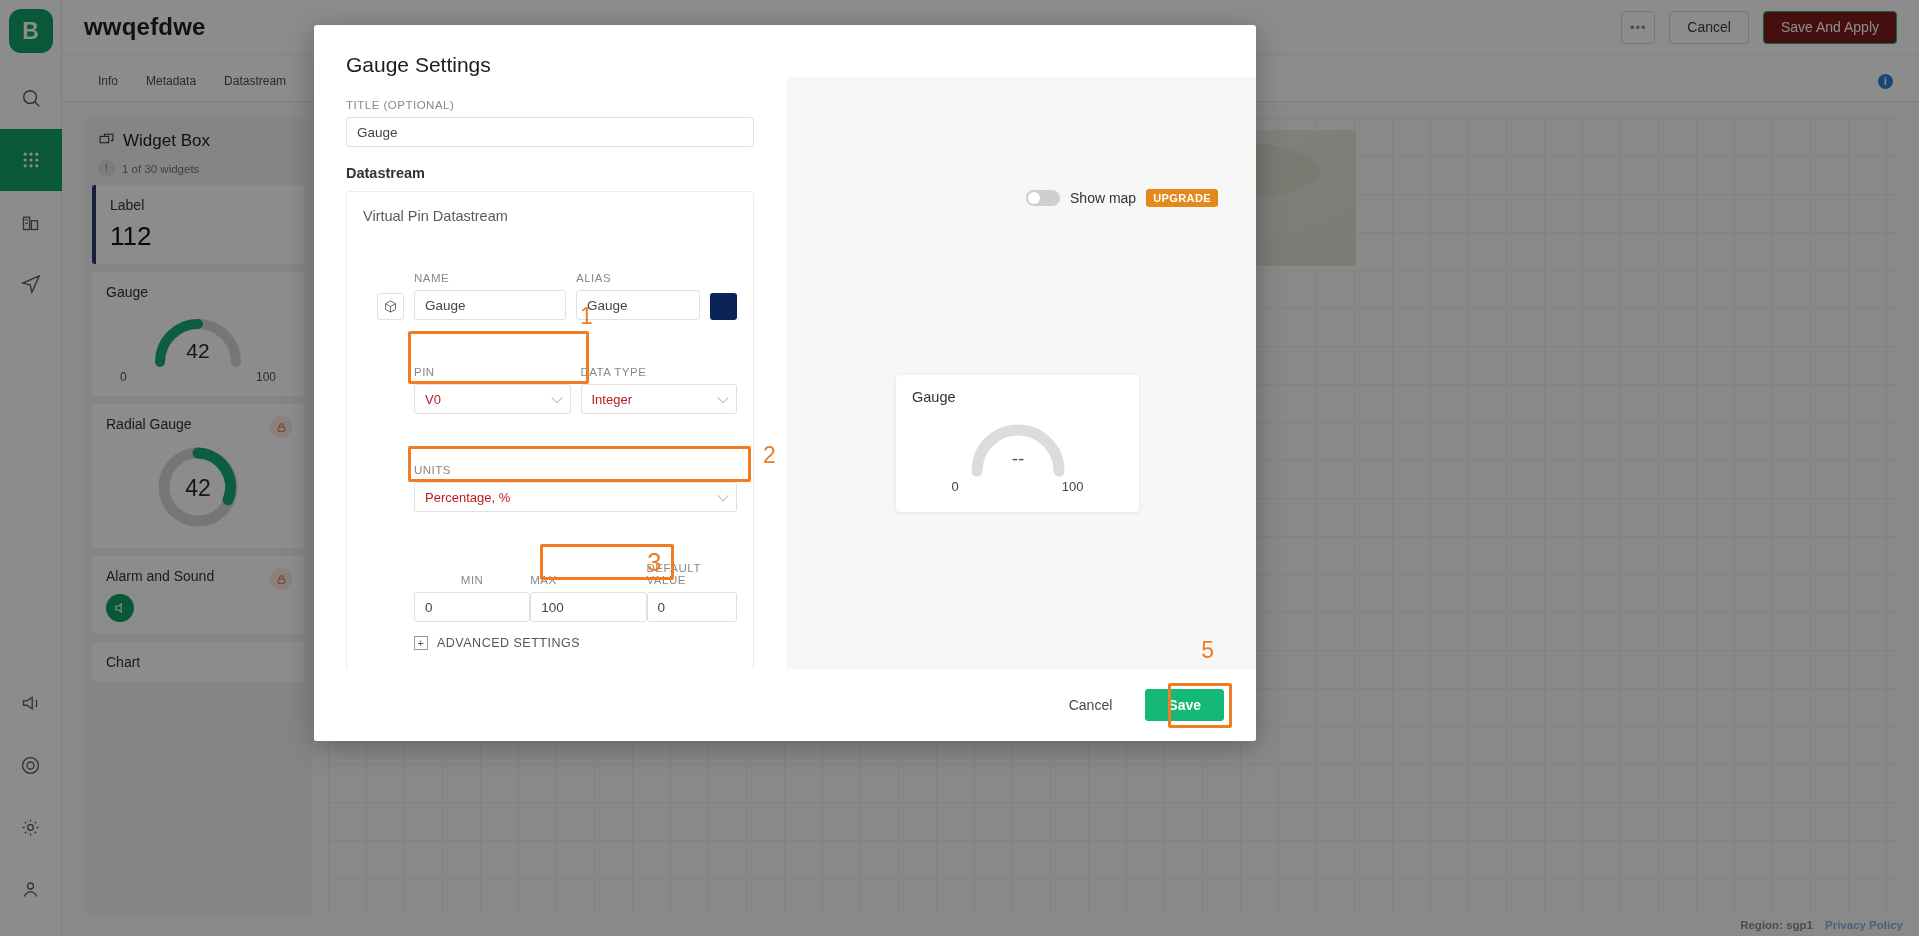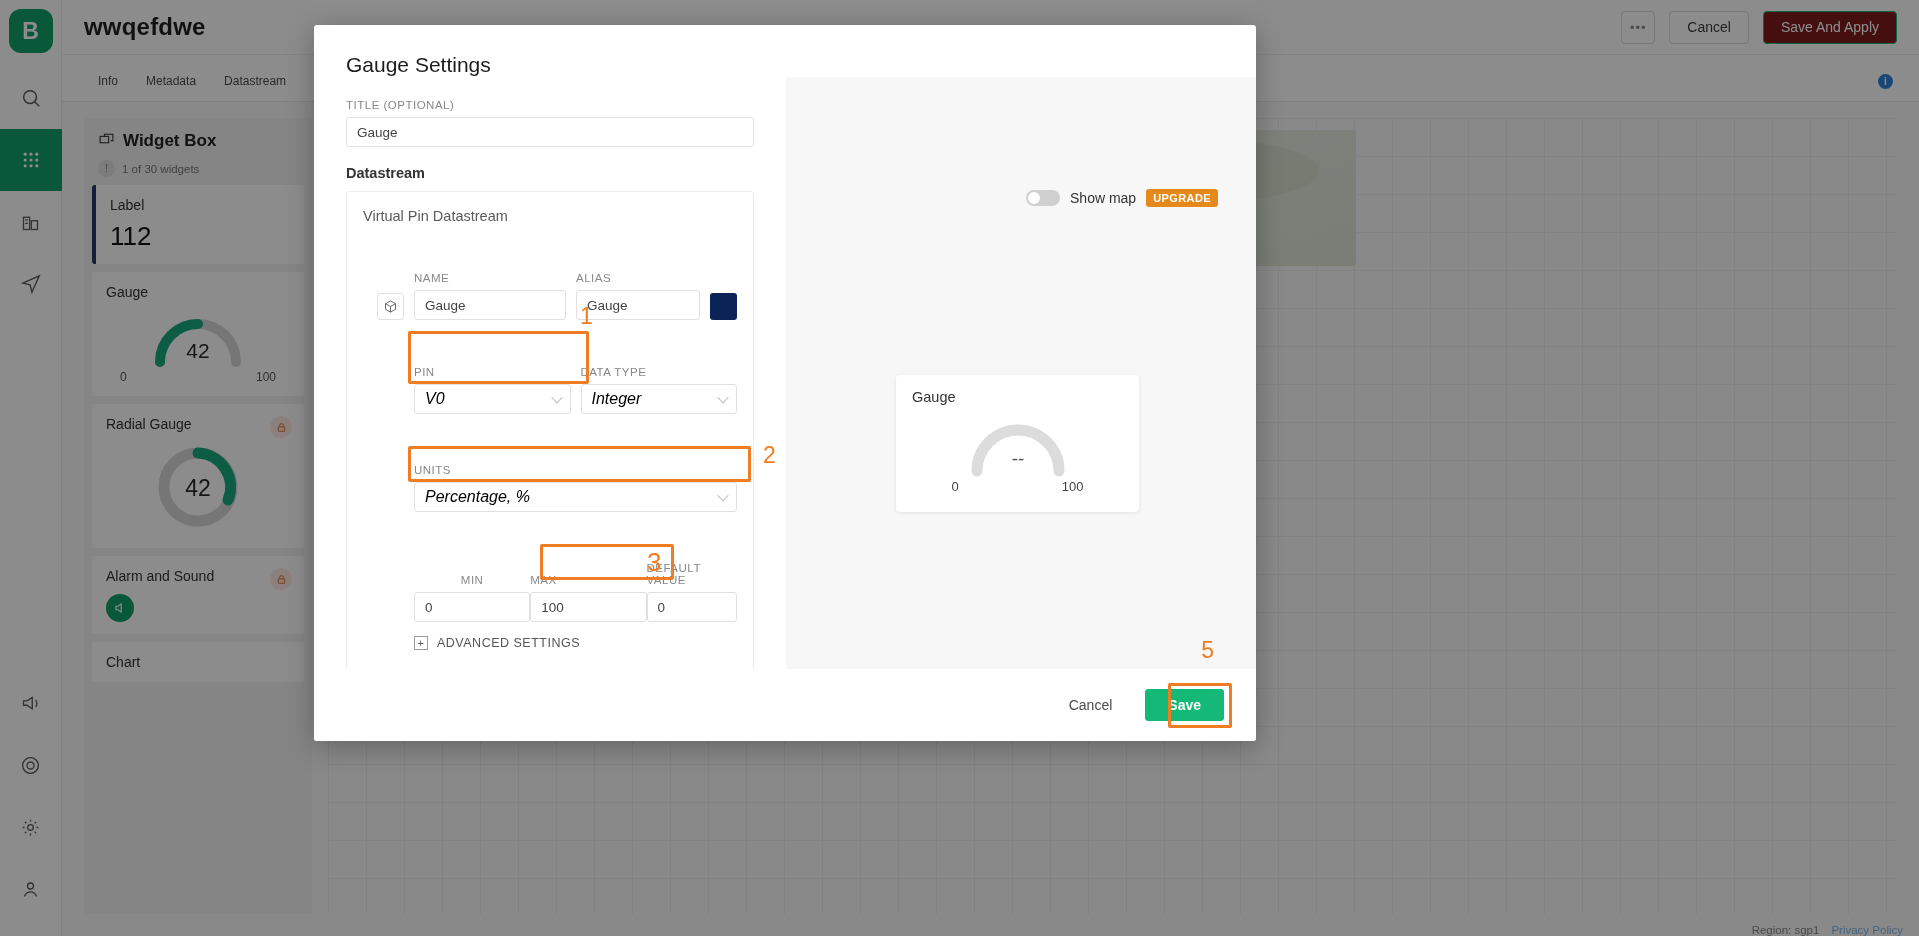--- a/index.html
+++ b/index.html
@@ -62,21 +62,21 @@
   }
 
   .content { flex: 1 1 auto; display: flex; padding: 16px 22px 0 22px; gap: 16px; min-height: 0; }
 
   
   .widgetbox {
     width: 228px; flex: 0 0 228px; background: #f2f2f2; border-radius: 4px;
     display: flex; flex-direction: column; overflow: hidden;
   }
   .wb-head { padding: 12px 14px 8px 14px; }
-  .wb-title { font-size: 17px; color: #222; display: flex; align-items: center; gap: 8px; font-weight: bold; }
+  .wb-title { font-size: 17px; color: #222; display: flex; align-items: center; gap: 8px; }
   .wb-sub { font-size: 11.5px; color: #777; margin-top: 8px; display: flex; align-items: center; gap: 7px; }
   .wb-badge {
     width: 17px; height: 17px; border-radius: 50%; background: #e2e2e2; color: #7a7a7a;
     font-size: 10px; display: flex; align-items: center; justify-content: center;
   }
   .wb-list { flex: 1 1 auto; overflow: hidden; padding: 0 8px; }
   .wb-card {
     background: #fff; border-radius: 3px; margin-bottom: 8px; padding: 12px 14px;
     position: relative;
   }
@@ -120,22 +120,22 @@
     width: 34px; height: 16px; border-radius: 9px; background: #cfcfcf; position: relative; z-index:1;
   }
   .toggle::after { content:""; position:absolute; left:2px; top:2px; width:12px; height:12px; border-radius:50%; background:#fff; }
   .map-label { font-size: 14px; color: #333; z-index: 1; }
   .upgrade-pill {
     background: #e58a1a; color: #fff; font-size: 11px; font-weight: bold; border-radius: 3px;
     padding: 3px 7px; letter-spacing: .4px; z-index: 1;
   }
 
   .statusbar {
-    height: 22px; display: flex; align-items: flex-end; justify-content: flex-end; gap: 12px;
-    padding: 0 16px; font-size: 11.5px; color: #8a8a8a; background: #fafafa;
+    height: 22px; display: flex; align-items: center; justify-content: flex-end; gap: 12px;
+    padding: 0 16px; font-size: 11.5px; color: #8a8a8a; background: #fafafa; font-weight: bold;
   }
   .statusbar a { color: #7fb5e4; text-decoration: none; }
 
   
   .overlay { position: absolute; inset: 0; background: rgba(0,0,0,0.45); }
 
   
   .modal {
     position: absolute; left: 314px; top: 25px; width: 942px; height: 716px;
     background: #fff; border-radius: 3px; display: flex; flex-direction: column;
@@ -168,21 +168,21 @@
   .cube-btn {
     width: 27px; height: 30px; border: 1px solid #e0e0e0; border-radius: 3px;
     display: flex; align-items: center; justify-content: center; color: #555; background:#fff;
     flex: 0 0 27px;
   }
   .swatch { width: 27px; height: 27px; border-radius: 3px; background: #0a2458; flex: 0 0 27px; }
 
   .select {
     position: relative; width: 100%; height: 30px; border: 1px solid #e0e0e0; border-radius: 3px;
     background: #fff; display: flex; align-items: center; padding: 0 26px 0 10px;
-    font-size: 16px; color: #000000; font-style: italic;
+    font-size: 13px; color: #b91c1c;
   }
   .chev {
     position: absolute; right: 9px; top: 50%; width: 8px; height: 8px;
     border-right: 1.5px solid #bdbdbd; border-bottom: 1.5px solid #bdbdbd;
     transform: translateY(-65%) rotate(45deg);
   }
 
   .hl { position: absolute; border: 3px solid #f07c24; border-radius: 2px; pointer-events: none; }
   .mark {
     position: absolute; color: #f07c24; font-size: 23px; font-family: "Liberation Sans", sans-serif;

